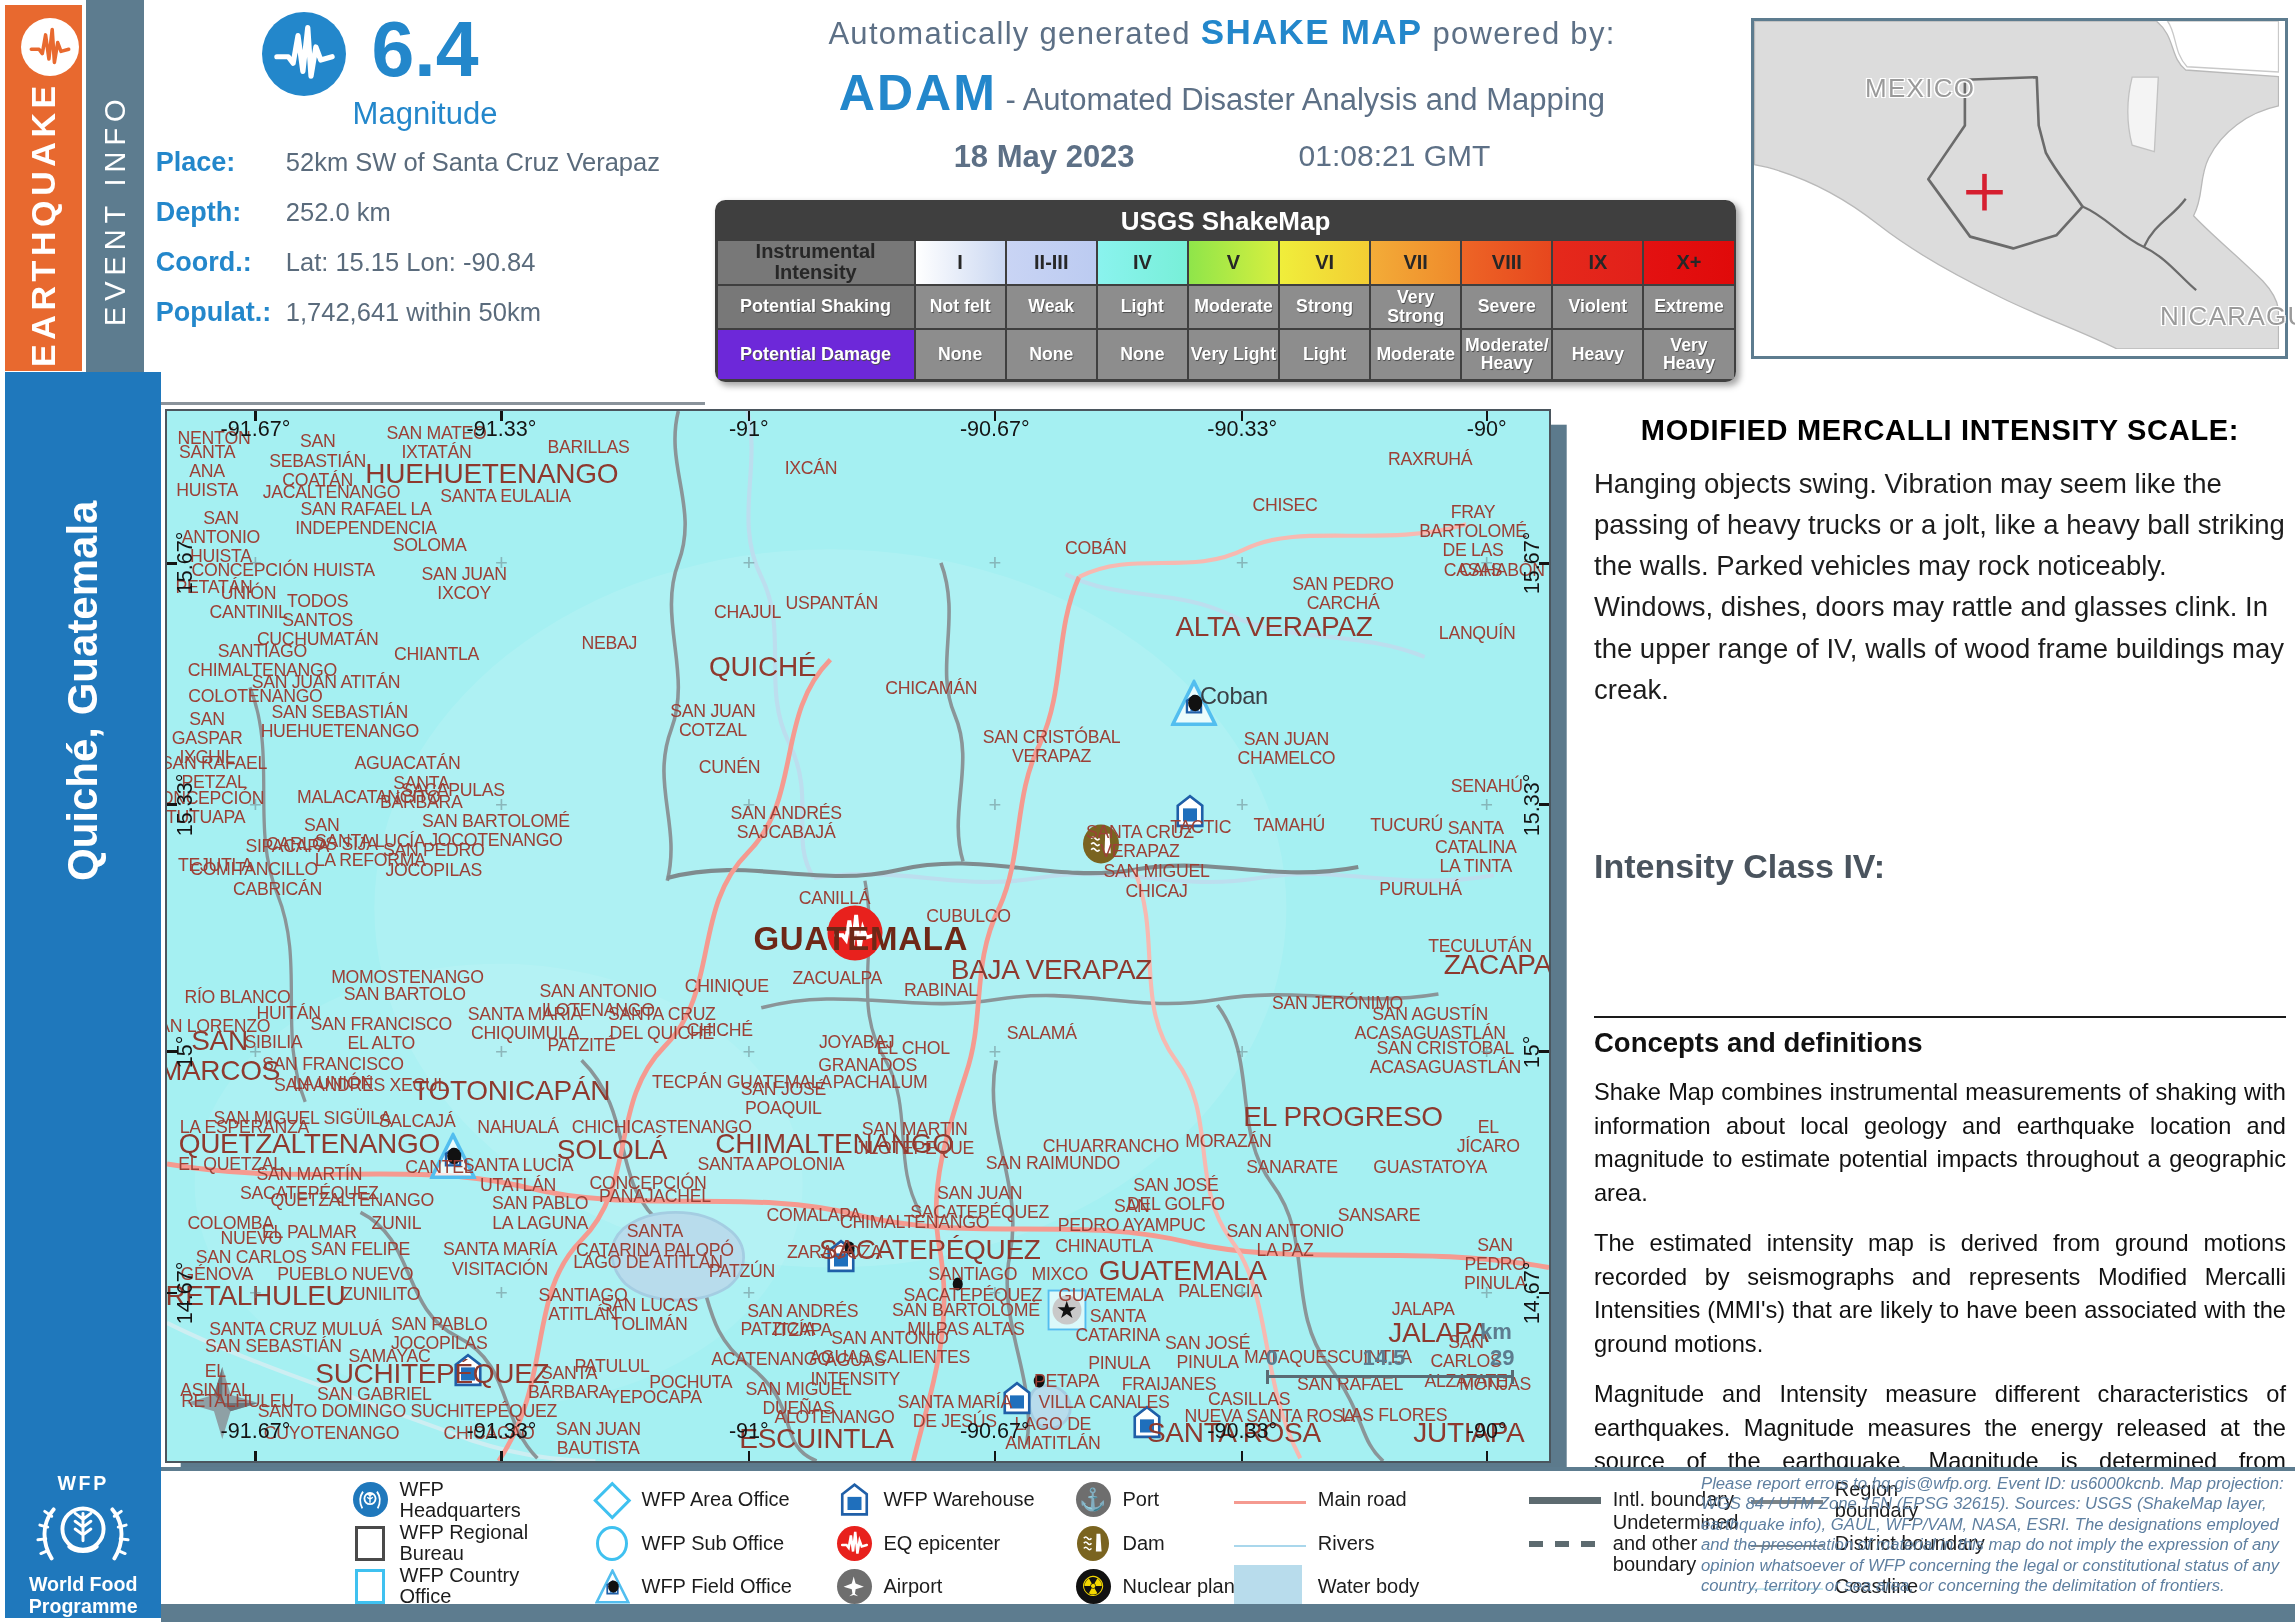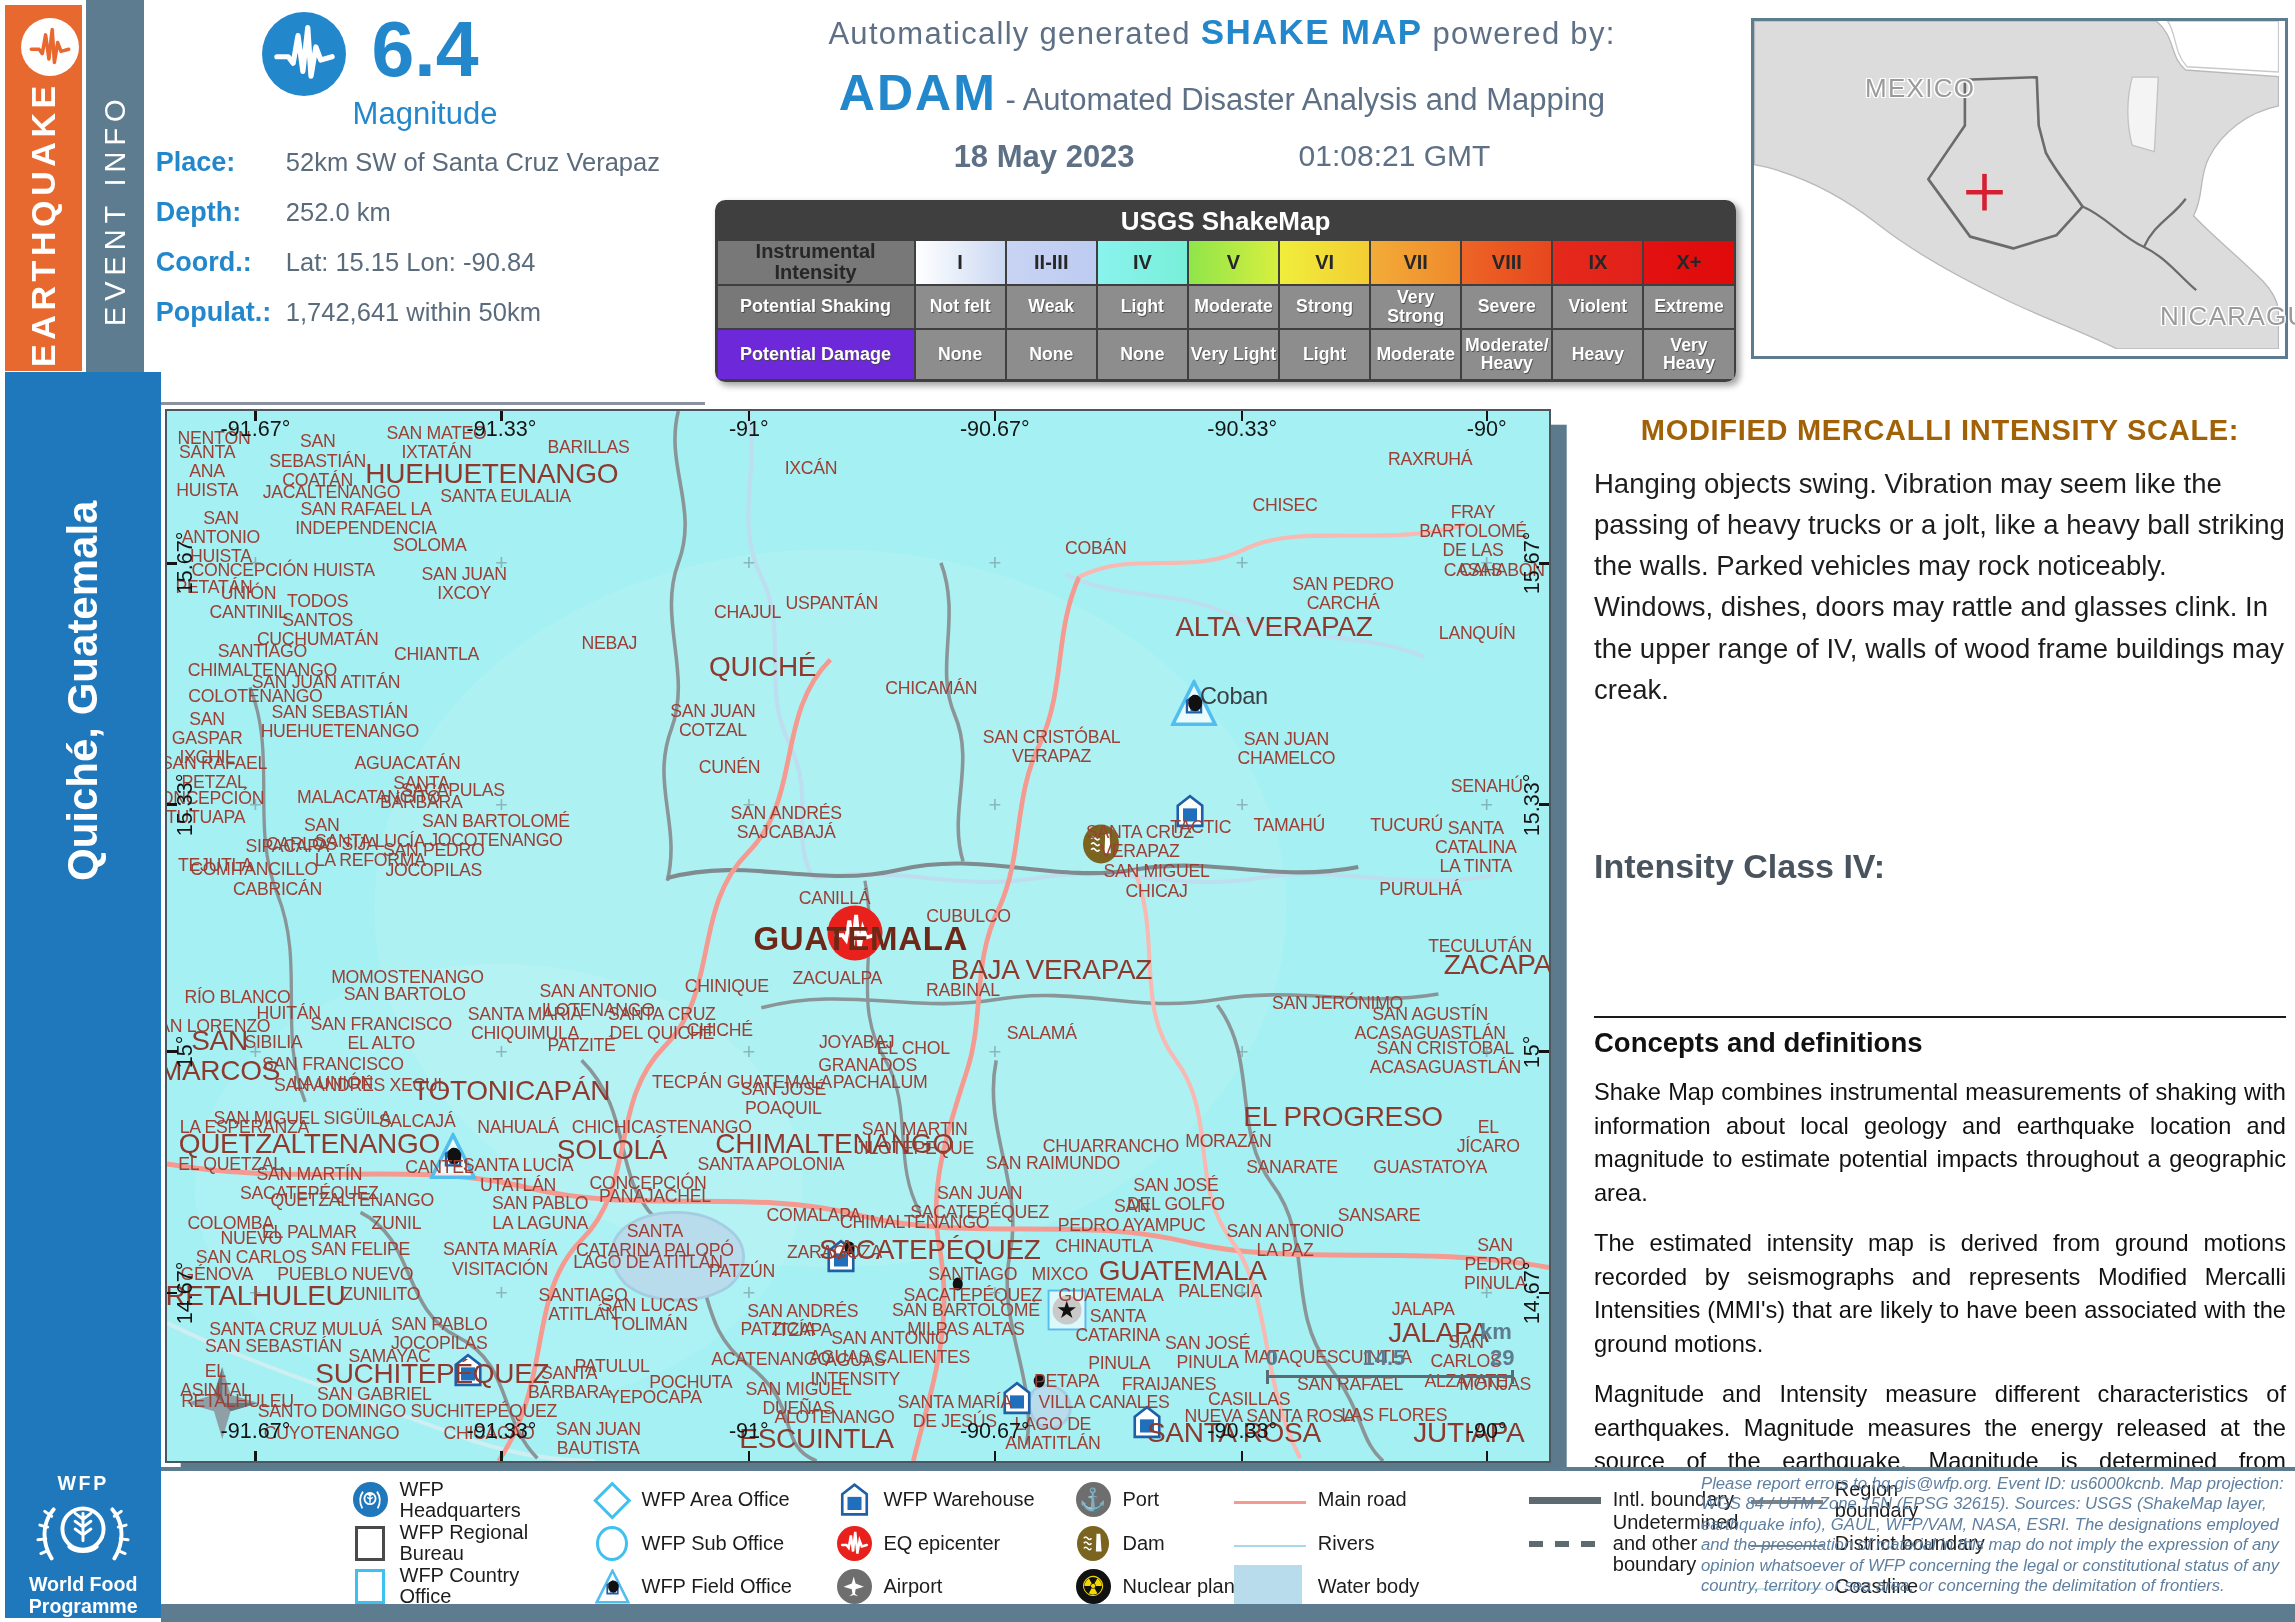--- a/index.html
+++ b/index.html
@@ -63,21 +63,21 @@
   .tick{position:absolute;background:#141414;}
   .cross{position:absolute;color:rgba(110,135,140,.55);font-size:22px;transform:translate(-50%,-50%);}
   #scalebar{position:absolute;left:79.5%;top:86.5%;width:18%;color:#5d6b74;}
   #scale-km{text-align:right;font-size:22px;font-weight:bold;color:#5d7c8f;padding-right:2.6px;}
   #scale-nums{display:flex;justify-content:space-between;font-size:22px;font-weight:bold;color:#5d7c8f;}
   #scale-line{height:3.3px;background:#5a6b74;position:relative;margin-top:3.9px;}
   #scale-line:before,#scale-line:after{content:"";position:absolute;top:-5.2px;width:3.3px;height:13.7px;background:#5a6b74;}
   #scale-line:before{left:0;} #scale-line:after{right:0;}
   
   #right-panel{left:1594px;top:414px;width:692px;}
-  #mmi-title{text-align:center;color:#a16207;font-size:29px;font-weight:bold;letter-spacing:0.7px;}
+  #mmi-title{text-align:center;color:#000000;font-size:29px;font-weight:bold;letter-spacing:0.7px;}
   #mmi-value{text-align:center;color:#2387CB;font-size:56px;font-weight:bold;margin-top:18.3px;}
   #mmi-class{margin-top:137px;color:#4a545e;font-size:34px;font-weight:bold;}
   #mmi-desc{margin-top:15.7px;color:#1d1d1d;font-size:27.5px;line-height:1.5;}
   #concepts{left:1594px;top:1016px;width:692px;border-top:2px solid #1a1a1a;padding-top:9.2px;}
   #concepts-title{color:#111;font-size:27.5px;font-weight:bold;}
   .cpara{color:#111;font-size:23.6px;line-height:1.42;text-align:justify;margin-top:17px;}
   
   #legend{left:161px;top:1467px;width:2135px;height:137px;background:#fff;border-top:4.6px solid #5D7C8F;}
   .lcol{position:absolute;top:7.9px;}
   .litem{display:flex;align-items:center;height:42px;margin-bottom:1.3px;}
@@ -441,21 +441,21 @@
       <div class="mlabel town" style="left: 74.8%; top: 39.7%;">TACTIC</div>
       <div class="mlabel town" style="left: 70.4%; top: 41%;">SANTA CRUZ
 VERAPAZ</div>
       <div class="mlabel town" style="left: 71.6%; top: 44.8%;">SAN MIGUEL
 CHICAJ</div>
       <div class="mlabel town" style="left: 90.7%; top: 45.6%;">PURULHÁ</div>
       <div class="mlabel town" style="left: 48.3%; top: 46.5%;">CANILLÁ</div>
       <div class="mlabel town" style="left: 58%; top: 48.2%;">CUBULCO</div>
       <div class="mlabel town" style="left: 48.5%; top: 54.1%;">ZACUALPA</div>
       <div class="mlabel town" style="left: 49.9%; top: 60.2%;">JOYABAJ</div>
-      <div class="mlabel town" style="left: 56%; top: 55.2%; margin-left: 22px;">RABINAL</div>
+      <div class="mlabel town" style="left: 56%; top: 55.2%;">RABINAL</div>
       <div class="mlabel town" style="left: 63.3%; top: 59.3%;">SALAMÁ</div>
       <div class="mlabel town" style="left: 54%; top: 60.8%;">EL CHOL</div>
       <div class="mlabel town" style="left: 50.7%; top: 62.4%;">GRANADOS</div>
       <div class="mlabel town" style="left: 51.6%; top: 64%;">PACHALUM</div>
       <div class="mlabel town" style="left: 84.7%; top: 56.5%;">SAN JERÓNIMO</div>
       <div class="mlabel town" style="left: 91.4%; top: 58.4%;">SAN AGUSTÍN
 ACASAGUASTLÁN</div>
       <div class="mlabel town" style="left: 92.5%; top: 61.6%;">SAN CRISTÓBAL
 ACASAGUASTLÁN</div>
       <div class="mlabel town" style="left: 95%; top: 51%;">TECULUTÁN</div>

